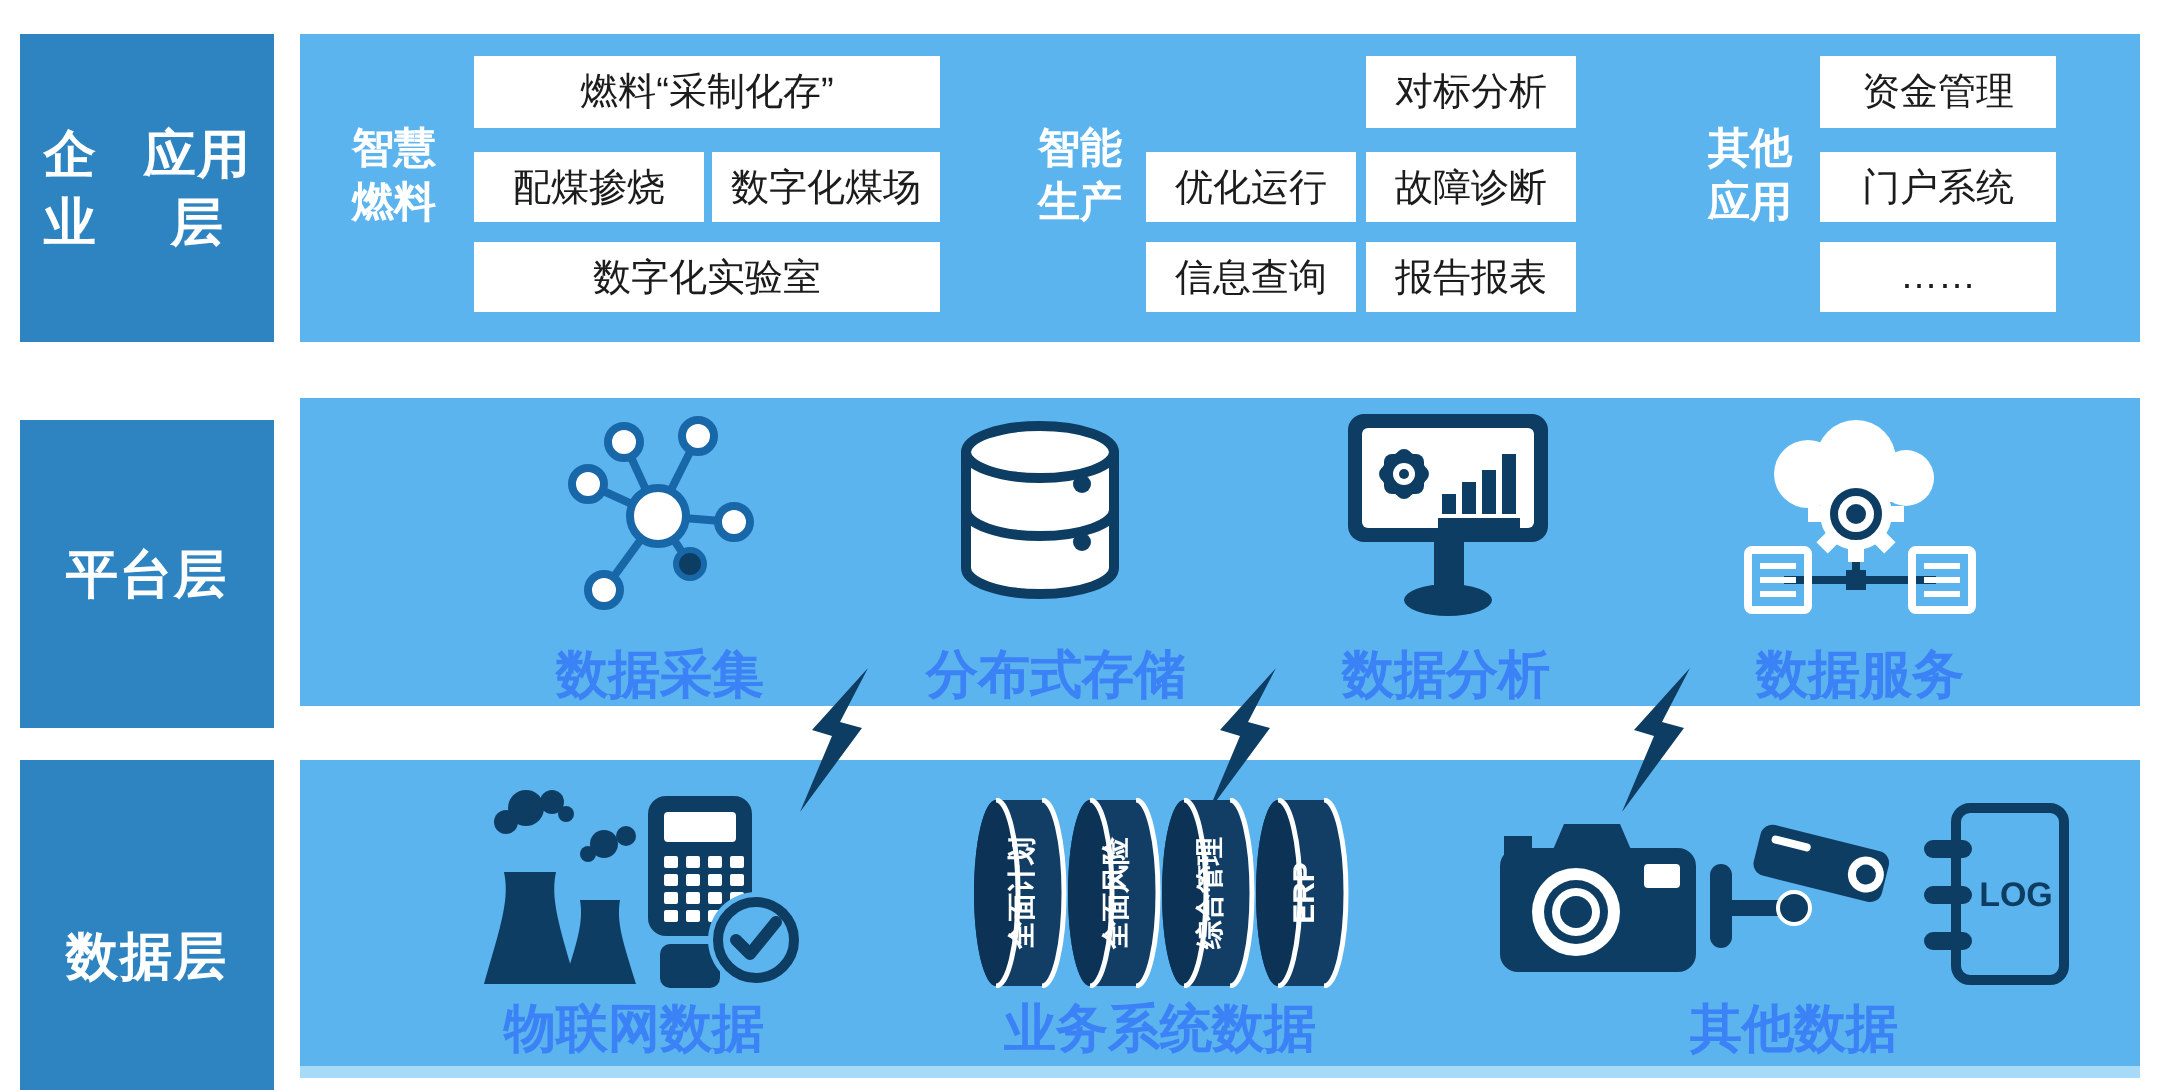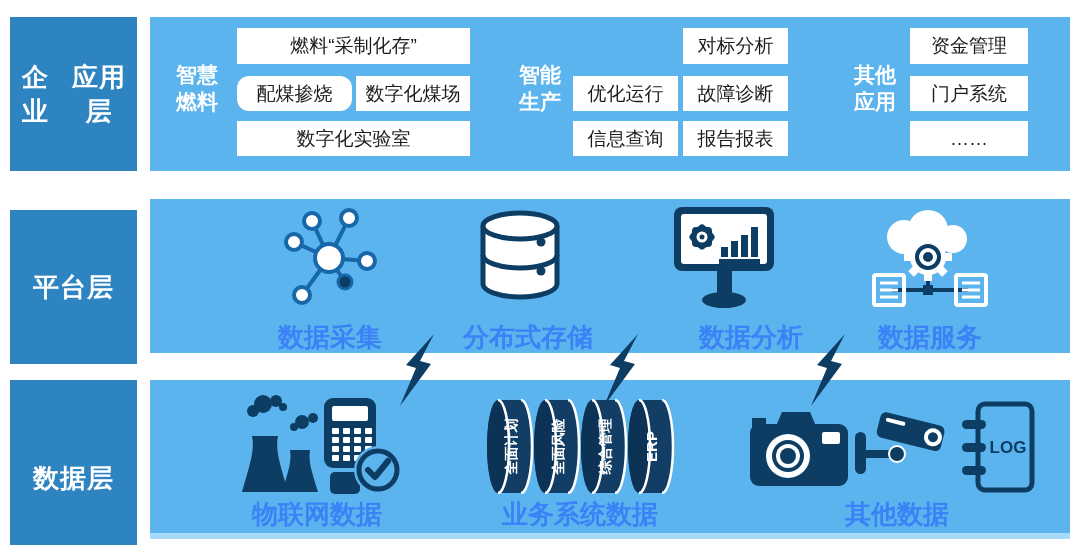--- a/index.html
+++ b/index.html
@@ -37,21 +37,21 @@
   <div class="panel" style="top:380px;height:153px;"></div>
   <div class="strip"></div>
 
   <div class="grp" style="left:166px;top:61px;">
     <div>智慧</div>
     <div>燃料</div>
   </div>
   <div class="wbox" style="left:237px;top:28px;width:233px;height:36px;">
       <span>燃料“采制化存”</span>
     </div>
-  <div class="wbox" style="left:237px;top:76px;width:115px;height:35px;border-radius:12px;">
+  <div class="wbox" style="left:237px;top:76px;width:115px;height:35px;">
       <span>配煤掺烧</span>
     </div>
   <div class="wbox" style="left:356px;top:76px;width:114px;height:35px;">
       <span>数字化煤场</span>
     </div>
   <div class="wbox" style="left:237px;top:121px;width:233px;height:35px;">
       <span>数字化实验室</span>
     </div>
 
   <div class="grp" style="left:509px;top:61px;">
@@ -125,21 +125,21 @@
     <circle cx="30" cy="32" r="5.5" fill="#fff"></circle>
     <circle cx="30" cy="32" r="2.5" fill="#0E3D63"></circle>
     <rect x="49" y="42" width="7" height="10" fill="#0E3D63"></rect>
     <rect x="59" y="36" width="7" height="16" fill="#0E3D63"></rect>
     <rect x="69" y="30" width="7" height="22" fill="#0E3D63"></rect>
     <rect x="79" y="22" width="7" height="30" fill="#0E3D63"></rect>
     <rect x="47" y="54" width="41" height="5" fill="#0E3D63"></rect>
     <rect x="45" y="66" width="15" height="24" fill="#0E3D63"></rect>
     <ellipse cx="52" cy="95" rx="22" ry="8" fill="#0E3D63"></ellipse>
   </svg>
-  <div class="ilabel" style="left:643px;top:320px;text-align:right;">数据分析</div>
+  <div class="ilabel" style="left:643px;top:320px;">数据分析</div>
 
   <svg class="abs" style="left:868px;top:207px;" width="124" height="105" viewBox="0 0 124 105">
     <circle cx="36" cy="30" r="17" fill="#fff"></circle>
     <circle cx="60" cy="23" r="20" fill="#fff"></circle>
     <circle cx="85" cy="32" r="14" fill="#fff"></circle>
     <rect x="28" y="28" width="64" height="16" fill="#fff"></rect>
     <path d="M60,68 V80" stroke="#0E3D63" stroke-width="4"></path>
     <path d="M24,83 H100" stroke="#0E3D63" stroke-width="4"></path>
     <rect x="55" y="78" width="10" height="10" fill="#0E3D63"></rect>
     <g fill="#fff">

